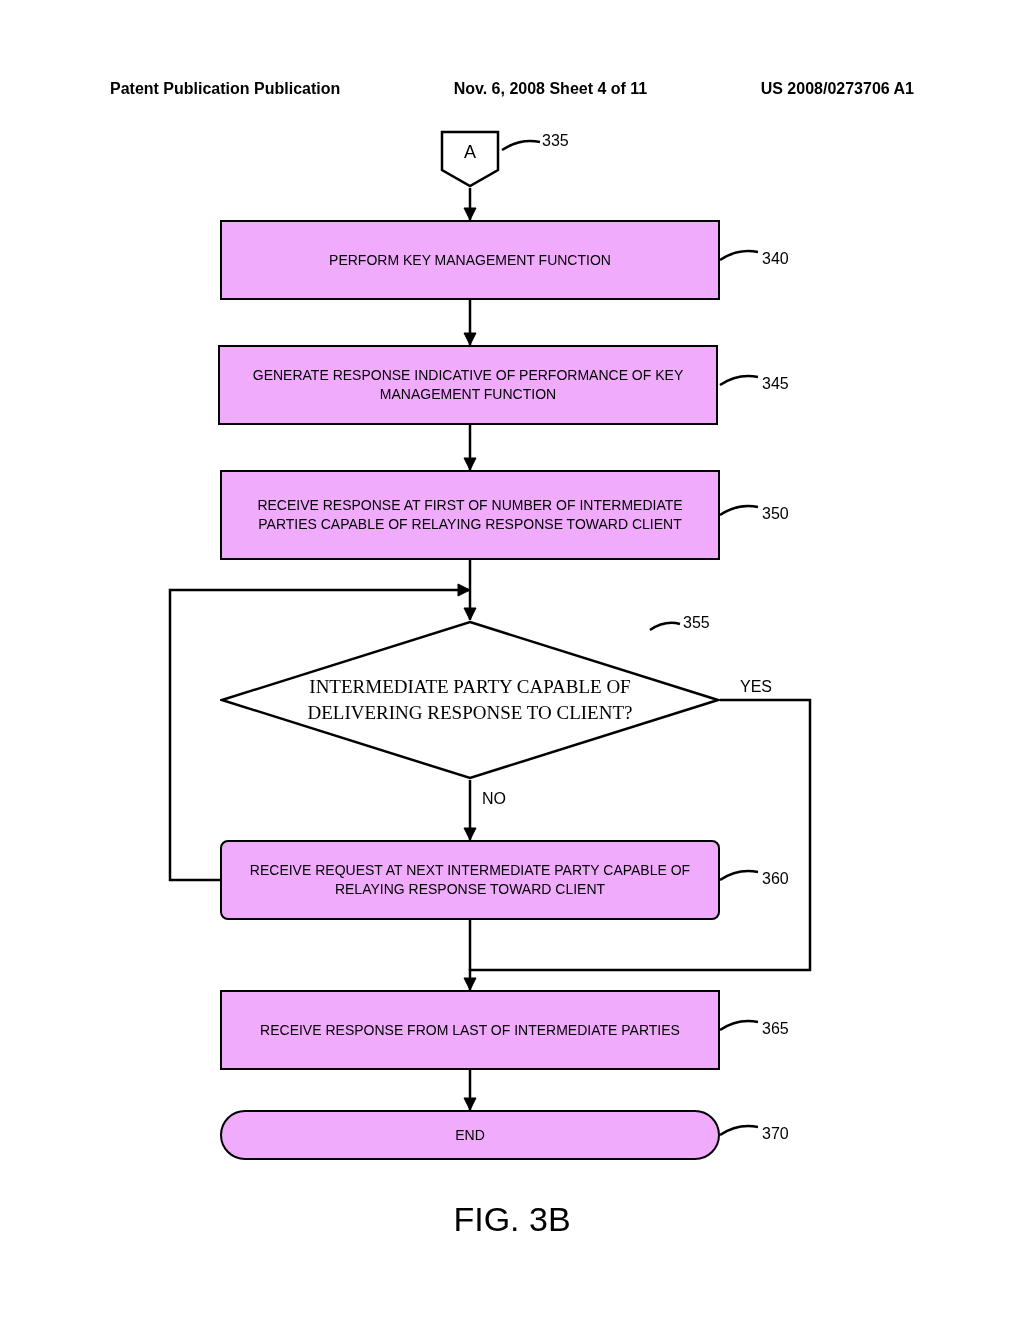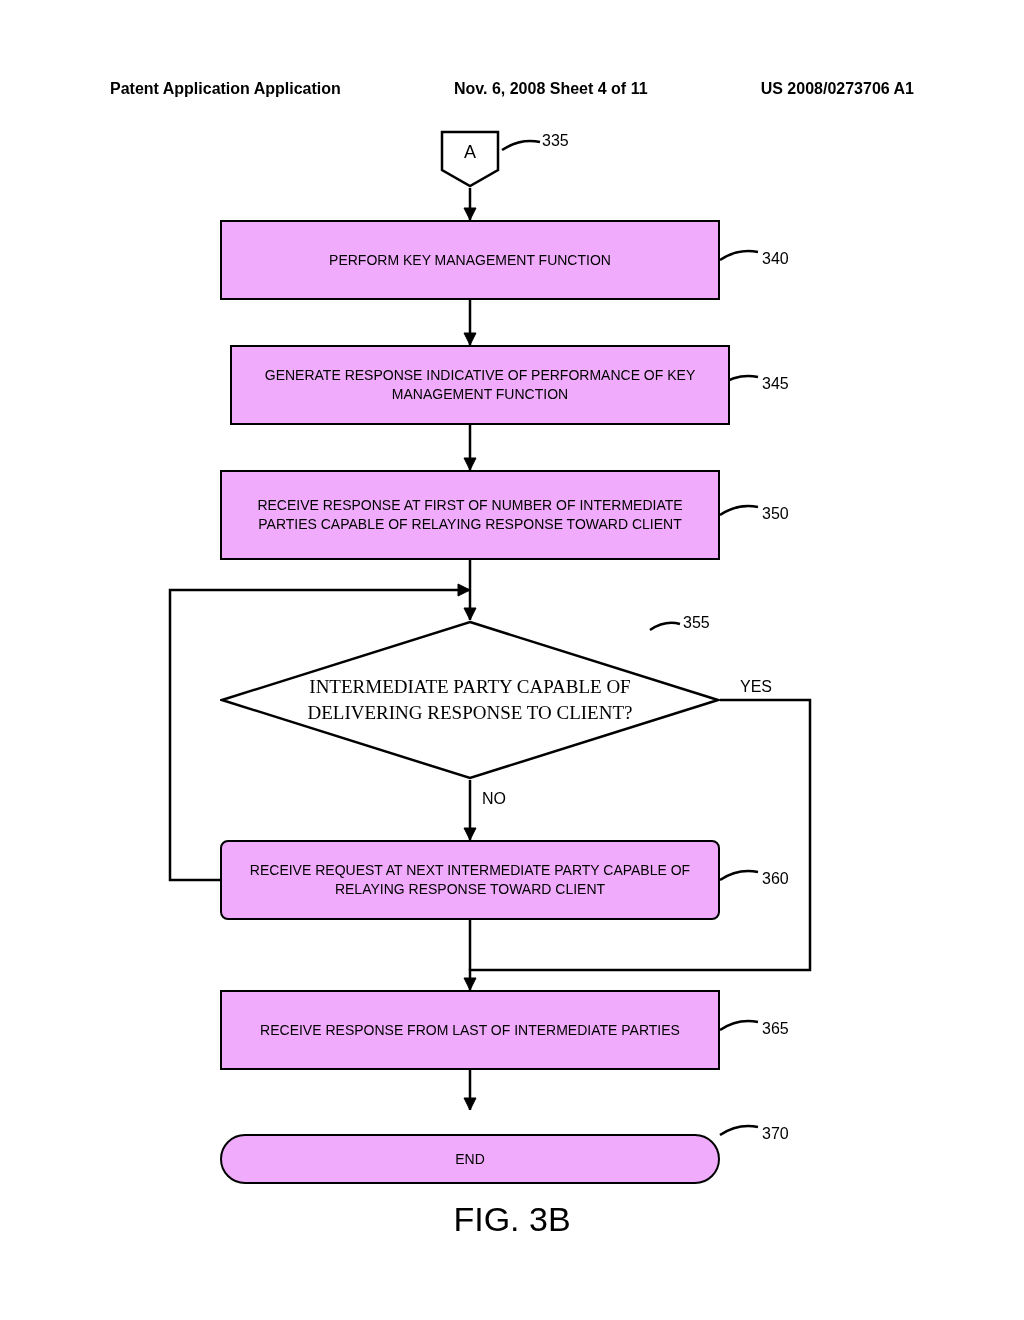--- a/index.html
+++ b/index.html
@@ -2,39 +2,39 @@
 <html><head>
 <meta charset="utf-8">
 <style>
   * { box-sizing: border-box; margin: 0; padding: 0; }
   html, body { width: 1024px; height: 1320px; background: #fff; font-family: Arial, Helvetica, sans-serif; }
   .page { position: relative; width: 1024px; height: 1320px; }
   .header { position: absolute; top: 80px; left: 110px; right: 110px; display: flex; justify-content: space-between; font-size: 16px; font-weight: bold; }
   .header div { white-space: nowrap; }
   .diagram { position: absolute; top: 120px; left: 110px; width: 804px; height: 1150px; }
   .node { position: absolute; border: 2.5px solid #000; display: flex; align-items: center; justify-content: center; text-align: center; font-size: 14px; background: #f0abfc; padding: 6px 10px; line-height: 1.35; }
-  .terminator { border-radius: 40px; margin-top: 24px; }
+  .terminator { border-radius: 40px; }
   .label { position: absolute; font-size: 16px; }
   .figcap { position: absolute; font-size: 34px; left: 0; right: 0; text-align: center; }
   svg.wire { position: absolute; top: 0; left: 0; width: 804px; height: 1150px; pointer-events: none; }
   svg.wire line, svg.wire path, svg.wire polyline { stroke: #000; stroke-width: 2.5; fill: none; }
   svg.wire polygon { fill: #000; stroke: #000; }
   .diamond { position: absolute; }
   .diamond svg { position: absolute; top: 0; left: 0; }
   .diamond .dtext { position: absolute; top: 0; left: 0; width: 100%; height: 100%; display: flex; align-items: center; justify-content: center; text-align: center; font-size: 19px; line-height: 1.35; padding: 0 70px; font-family: Liberation Serif, serif; }
   .offpage { position: absolute; }
   .offpage .optext { position: absolute; top: 0; left: 0; width: 100%; height: 78%; display: flex; align-items: center; justify-content: center; font-size: 18px; }
 </style>
 </head>
 <body>
 
 <div class="page">
 
   <div class="header">
-    <div>Patent Application Application</div>
+    <div>Patent Publication Publication</div>
     <div>Nov. 6, 2008  Sheet 4 of 11</div>
     <div>US 2008/0273706 A1</div>
   </div>
 
   <div class="diagram">
 
     <svg class="wire" viewBox="0 0 804 1150">
 
       <line x1="360" y1="68" x2="360" y2="100"></line>
       <polygon points="360,100 354,88 366,88"></polygon>
@@ -86,21 +86,21 @@
       </svg>
       <div class="optext">A</div>
     </div>
     <div class="label" style="left:432px; top:12px;">335</div>
 
     <div class="node" style="left:110px; top:100px; width:500px; height:80px;">
       <span>PERFORM KEY MANAGEMENT FUNCTION</span>
     </div>
     <div class="label" style="left:652px; top:130px;">340</div>
 
-    <div class="node" style="left:120px; top:225px; width:500px; height:80px;">
+    <div class="node" style="left:108px; top:225px; width:500px; height:80px;">
       <span>GENERATE RESPONSE INDICATIVE OF PERFORMANCE OF KEY MANAGEMENT FUNCTION</span>
     </div>
     <div class="label" style="left:652px; top:255px;">345</div>
 
     <div class="node" style="left:110px; top:350px; width:500px; height:90px;">
       <span>RECEIVE RESPONSE AT FIRST OF NUMBER OF INTERMEDIATE PARTIES CAPABLE OF RELAYING RESPONSE TOWARD CLIENT</span>
     </div>
     <div class="label" style="left:652px; top:385px;">350</div>
 
     <div class="diamond" style="left:110px; top:500px; width:500px; height:160px;">

